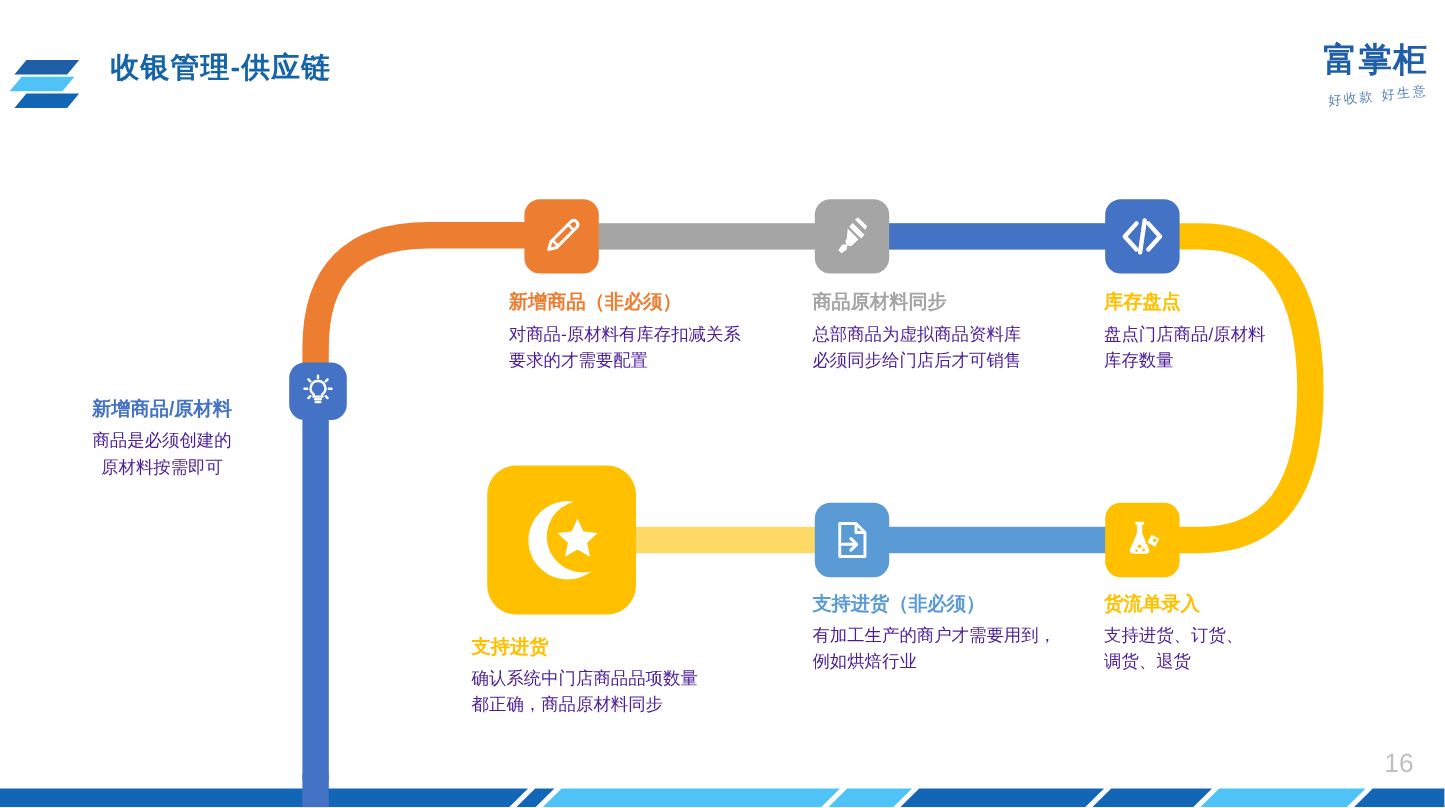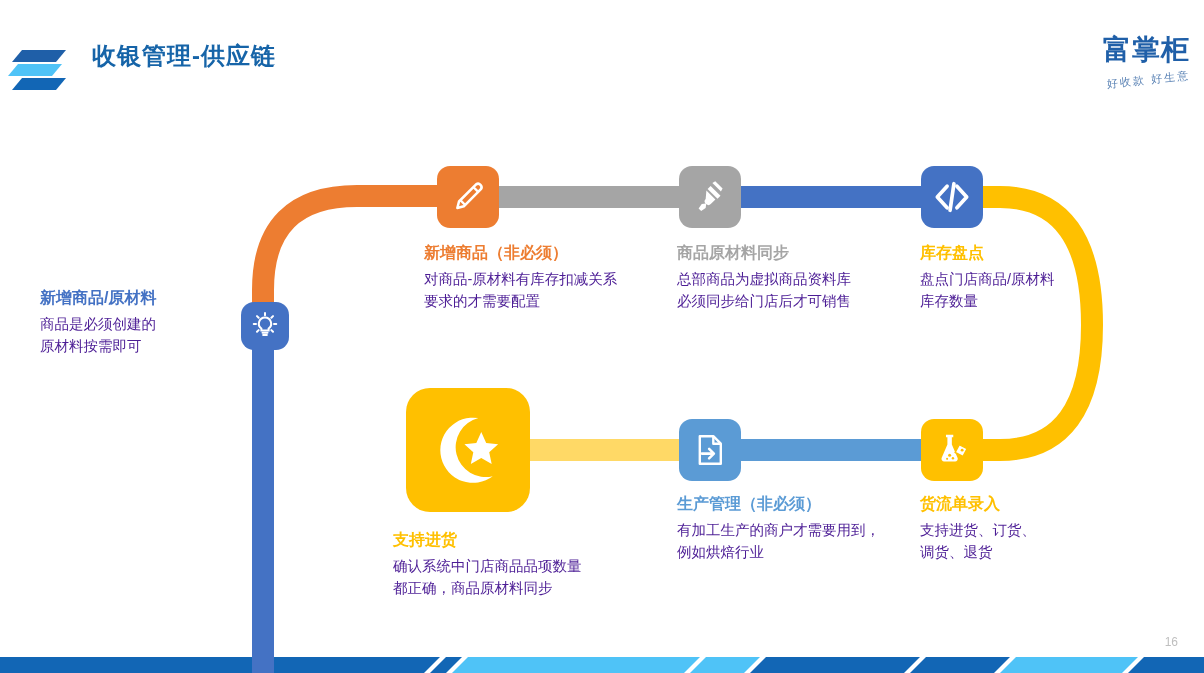--- a/index.html
+++ b/index.html
@@ -92,28 +92,28 @@
     line-height: 1.25;
     white-space: nowrap;
   }
   .node-desc {
     font-size: 14.5px;
     color: #4c1d95;
     line-height: 1.55;
     margin-top: 5px;
     white-space: pre-line;
   }
-  .align-right { text-align: left; }
+  .align-right { text-align: center; margin-top: 44px; }
 
   
   #page-number {
     position: absolute;
     right: 26px;
     bottom: 24px;
-    font-size: 12px;
+    font-size: 22px;
     color: #BFBFBF;
     font-family: "Liberation Sans", sans-serif;
   }
   #footer-band {
     position: absolute;
     left: 0;
     bottom: 0;
     width: 1204px;
     height: 28px;
   }
@@ -226,21 +226,21 @@
   </div>
 
   <div class="node-icon" style="left:679px; top:419px; width:62px; height:62px; background:#5B9BD5;">
     <svg width="36" height="36" viewBox="0 0 24 24">
       <path d="M5.2 2.8 h9.0 l5.0 5.0 v13.4 h-14.0 z" fill="none" stroke="#ffffff" stroke-width="1.6" stroke-linejoin="round"></path>
       <path d="M14.2 2.8 v5.0 h5.0" fill="none" stroke="#ffffff" stroke-width="1.6" stroke-linejoin="round"></path>
       <path d="M6.6 14.4 h7.6 M11.4 11.2 l3.2 3.2 -3.2 3.2" fill="none" stroke="#ffffff" stroke-width="1.7" stroke-linecap="round" stroke-linejoin="round"></path>
     </svg>
   </div>
   <div class="node-text" style="left:677px; top:494px; width:260px;">
-    <div class="node-title" style="color:#5B9BD5;">生产管理（非必须）</div>
+    <div class="node-title" style="color:#5B9BD5;">支持进货（非必须）</div>
     <div class="node-desc">有加工生产的商户才需要用到，
 例如烘焙行业</div>
   </div>
 
   <div class="node-icon" style="left:406px; top:388px; width:124px; height:124px; background:#FFC000; border-radius:24px;">
     <svg width="86" height="86" viewBox="0 0 24 24">
       <path d="M14.9 3.1 a9.1 9.1 0 1 0 4.0 16.2 a7.3 7.3 0 1 1 -4.0 -16.2 z" fill="#ffffff"></path>
       <path d="M15.7 7.0 l1.38 3.05 3.32 0.34 -2.48 2.24 0.69 3.27 -2.91 -1.68 -2.91 1.68 0.69 -3.27 -2.48 -2.24 3.32 -0.34 z" fill="#ffffff"></path>
     </svg>
   </div>

